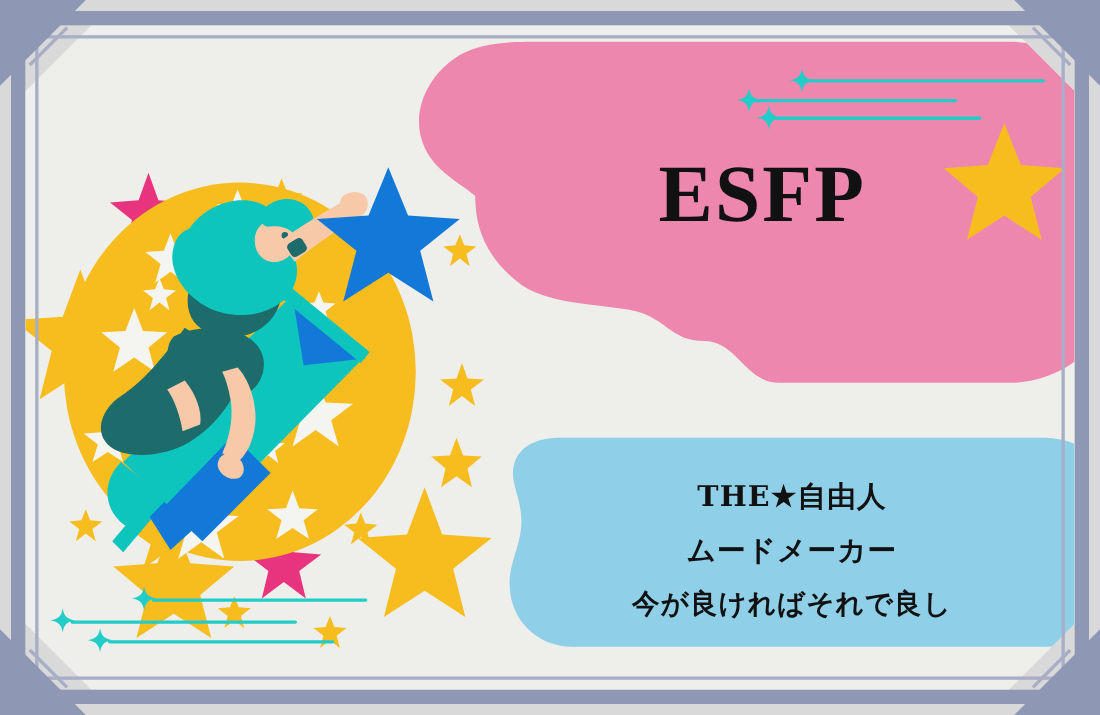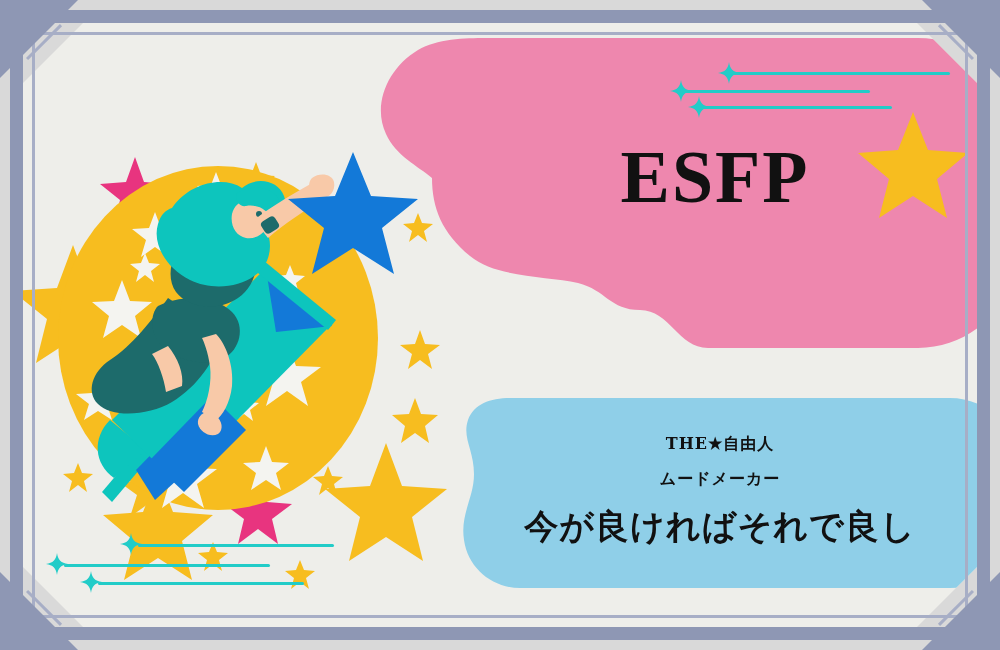--- a/index.html
+++ b/index.html
@@ -43,33 +43,33 @@
   .stage{position:absolute;left:23px;top:23px;width:954px;height:604px;overflow:hidden;
     clip-path:polygon(60px 0,894px 0,954px 60px,954px 544px,894px 604px,60px 604px,0 544px,0 60px);}
   .stage-inner{position:absolute;left:-23px;top:-23px;width:1000px;height:650px;}
 
   
   .pink-blob{position:absolute;left:378px;top:38px;width:640px;height:310px;}
   
   .blue-bubble{position:absolute;left:440px;top:398px;width:580px;height:190px;}
 
   
-  .title-wrap{position:absolute;left:430px;top:140px;width:570px;text-align:center;}
+  .title-wrap{position:absolute;left:408px;top:140px;width:570px;text-align:center;}
   .title-main{
     font-size:74px;font-weight:700;color:#111;letter-spacing:2px;line-height:1;
     font-family:"Liberation Serif","DejaVu Serif",serif;
   }
   .title-sub{
     margin-top:24px;font-size:40px;font-weight:700;color:#111;letter-spacing:-1px;
     font-family:"DejaVu Serif","Liberation Serif",serif;
   }
   .bubble-text{position:absolute;left:470px;top:420px;width:500px;text-align:center;color:#111;}
-  .bline{font-size:16px;font-weight:700;letter-spacing:1px;margin:14px 0;
+  .bline{font-size:26px;font-weight:700;letter-spacing:1px;margin:14px 0;
     font-family:"DejaVu Serif","Liberation Serif",serif;}
-  .bline.long{font-size:34px;}
+  .bline.long{font-size:25px;}
 
   
   .sparks{position:absolute;}
   .spark-row{position:absolute;}
   .spark-line{position:absolute;height:3px;background:#22ccc8;border-radius:2px;}
   .spark-star{position:absolute;width:22px;height:22px;}
 
   svg{display:block;overflow:visible;}
   .illus{position:absolute;left:40px;top:120px;width:400px;height:420px;}
 </style>

